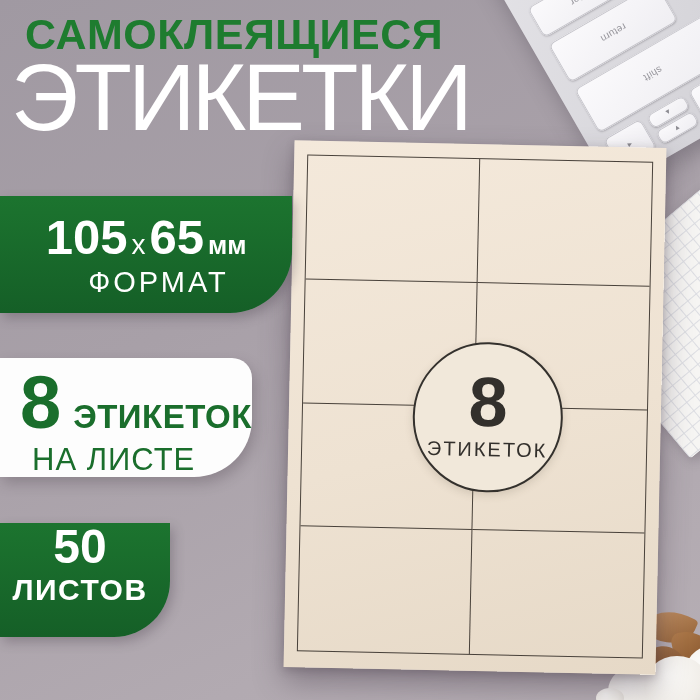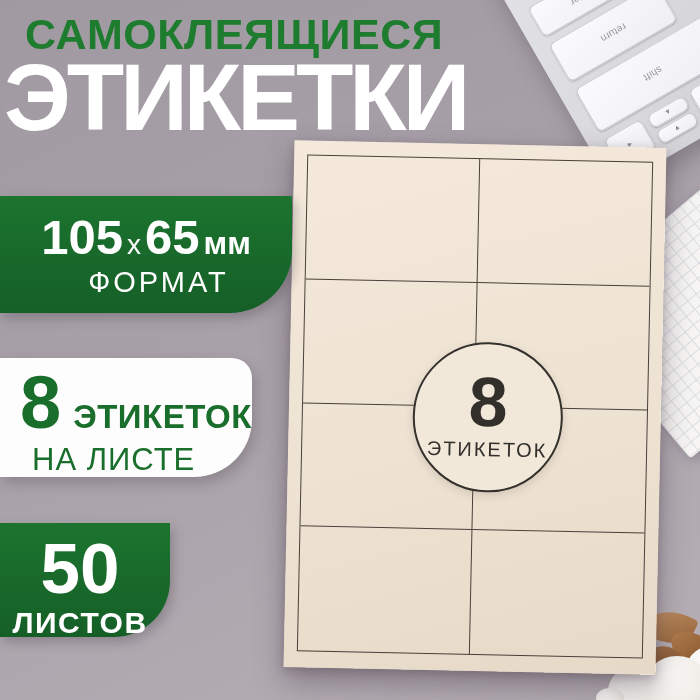--- a/index.html
+++ b/index.html
@@ -68,45 +68,45 @@
            background:#f1e8da;border:2.5px solid #34312d;
            display:flex;flex-direction:column;align-items:center;justify-content:center;
            box-shadow:0 3px 8px rgba(90,75,60,.18);}
   .sticker-count{font-size:70px;font-weight:700;color:#33302c;line-height:.85;}
   .sticker-label{font-size:20px;letter-spacing:2px;color:#33302c;margin-top:5px;}
 
   
   .overlay{position:absolute;inset:0;z-index:10;pointer-events:none;}
   .title-line1{position:absolute;left:25px;top:10px;font-size:43px;font-weight:700;
                color:#1e7c2f;letter-spacing:.5px;white-space:nowrap;}
-  .title-line2{position:absolute;left:4px;top:44px;font-size:94px;font-weight:700;
+  .title-line2{position:absolute;left:11px;top:44px;font-size:94px;font-weight:400;
                color:#ffffff;letter-spacing:-4px;white-space:nowrap;}
 
   .badge{position:absolute;left:0;}
   .badge-format{top:196px;width:292px;height:117px;border-radius:0 0 62px 0;
                 background:linear-gradient(180deg,#1c742f 0%,#155f27 100%);
                 box-shadow:3px 5px 12px rgba(60,50,62,.30);color:#fff;}
   .bf-line1{display:flex;align-items:baseline;justify-content:center;gap:4px;
             margin-top:17px;line-height:1;}
   .bf-num{font-size:49px;font-weight:700;}
   .bf-x{font-size:28px;font-weight:400;}
-  .bf-unit{font-size:32px;font-weight:700;}
+  .bf-unit{font-size:26px;font-weight:700;}
   .bf-caption{text-align:center;font-size:29px;font-weight:400;letter-spacing:3px;margin-top:4px;padding-left:25px;}
 
   .badge-count{top:358px;width:252px;height:119px;border-radius:0 20px 58px 0;
                background:#fdfdfd;box-shadow:3px 6px 14px rgba(60,50,62,.28);color:#1a6e2c;}
   .bc-line1{display:flex;align-items:baseline;gap:12px;padding-left:20px;margin-top:8px;line-height:1;}
   .bc-count{font-size:74px;font-weight:700;}
   .bc-label{font-size:33px;font-weight:700;letter-spacing:.5px;}
   .bc-sublabel{font-size:31px;font-weight:400;padding-left:32px;margin-top:2px;letter-spacing:1px;}
 
   .badge-sheets{top:523px;width:170px;height:114px;border-radius:0 0 56px 0;
                 background:linear-gradient(180deg,#1c742f 0%,#155f27 100%);
                 box-shadow:3px 5px 12px rgba(60,50,62,.30);color:#fff;text-align:center;}
-  .bs-count{font-size:71px;font-weight:700;line-height:1;margin-top:10px;padding-right:10px;}
+  .bs-count{font-size:48px;font-weight:700;line-height:1;padding-right:10px;}
   .bs-label{font-size:30px;font-weight:700;letter-spacing:1.5px;margin-top:2px;padding-right:10px;}
 </style>
 </head>
 <body>
 
 <div class="scene">
 
   <div class="keyboard">
     <div class="kb-grid">
       <div class="kb-left">

